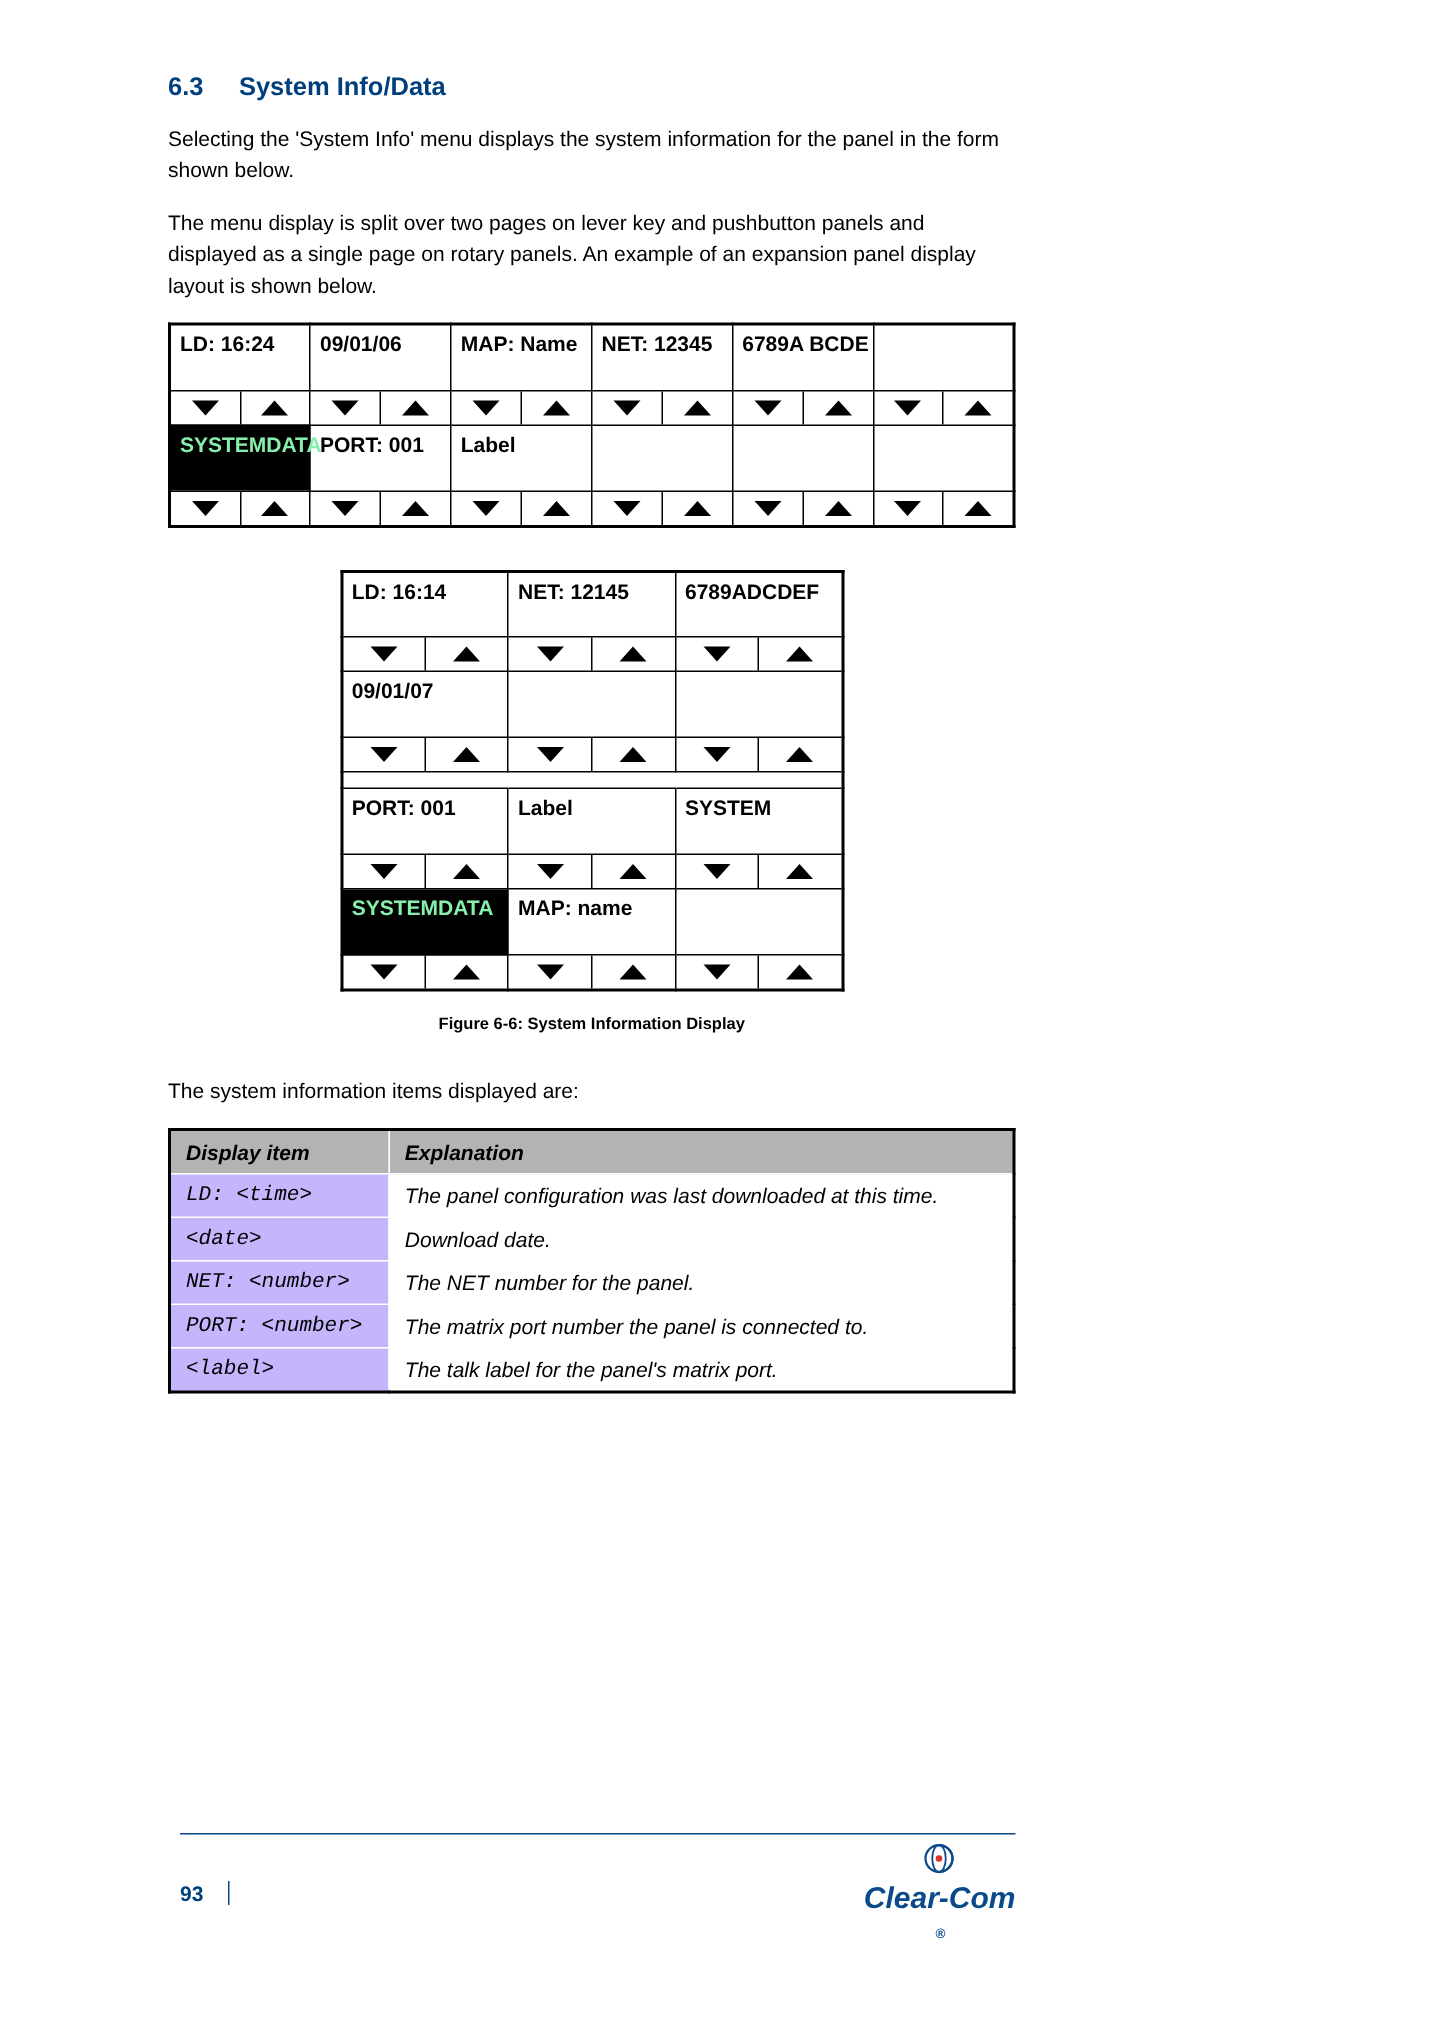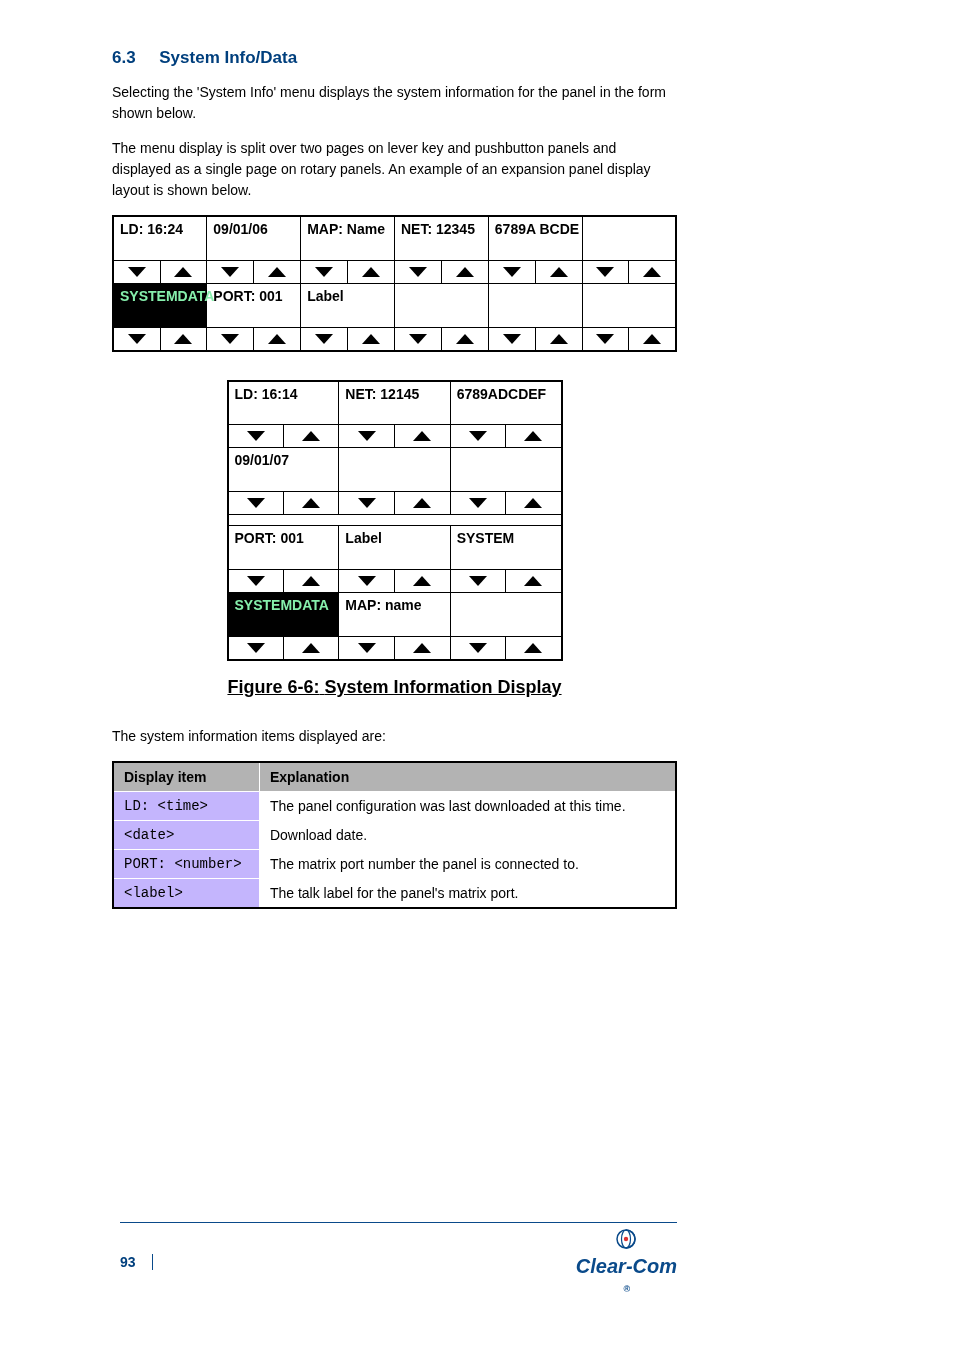--- a/index.html
+++ b/index.html
@@ -97,24 +97,23 @@
   }
   .tri-up {
     border-left: 9px solid transparent;
     border-right: 9px solid transparent;
     border-bottom: 10px solid #000;
   }
 
   
   .fig-caption {
     text-align: center;
-    font-size: 18px;
+    font-size: 11px;
     font-weight: bold;
     margin: 16px 0 28px 0;
-    text-decoration: underline;
   }
 
   
   .spacer-cell {
     display: table-cell;
     height: 10px;
     border-left: none;
     border-right: none;
     border-top: 1px solid #000;
     border-bottom: 1px solid #000;
@@ -126,20 +125,21 @@
     border: 2px solid #000;
     border-collapse: collapse;
     font-size: 14px;
     margin-top: 12px;
   }
   .info-table th, .info-table td {
     border: 1px solid #fff;
     padding: 6px 10px;
     text-align: left;
     vertical-align: top;
+    font-style: italic;
   }
   .info-table th {
     background: #b3b3b3;
     font-weight: bold;
   }
   .info-table td.key {
     background: #c4b5fd;
     width: 26%;
     font-weight: normal;
   }
@@ -530,20 +530,24 @@
     </tr>
     <tr>
       <td class="key mono-label">LD: &lt;time&gt;</td>
       <td class="val">The panel configuration was last downloaded at this time.</td>
     </tr>
     <tr>
       <td class="key mono-label">&lt;date&gt;</td>
       <td class="val">Download date.</td>
     </tr>
     <tr>
+      <td class="key mono-label">NET: &lt;number&gt;</td>
+      <td class="val">The NET number for the panel.</td>
+    </tr>
+    <tr>
       <td class="key mono-label">PORT: &lt;number&gt;</td>
       <td class="val">The matrix port number the panel is connected to.</td>
     </tr>
     <tr>
       <td class="key mono-label">&lt;label&gt;</td>
       <td class="val">The talk label for the panel's matrix port.</td>
     </tr>
   </tbody>
     </table>
 

